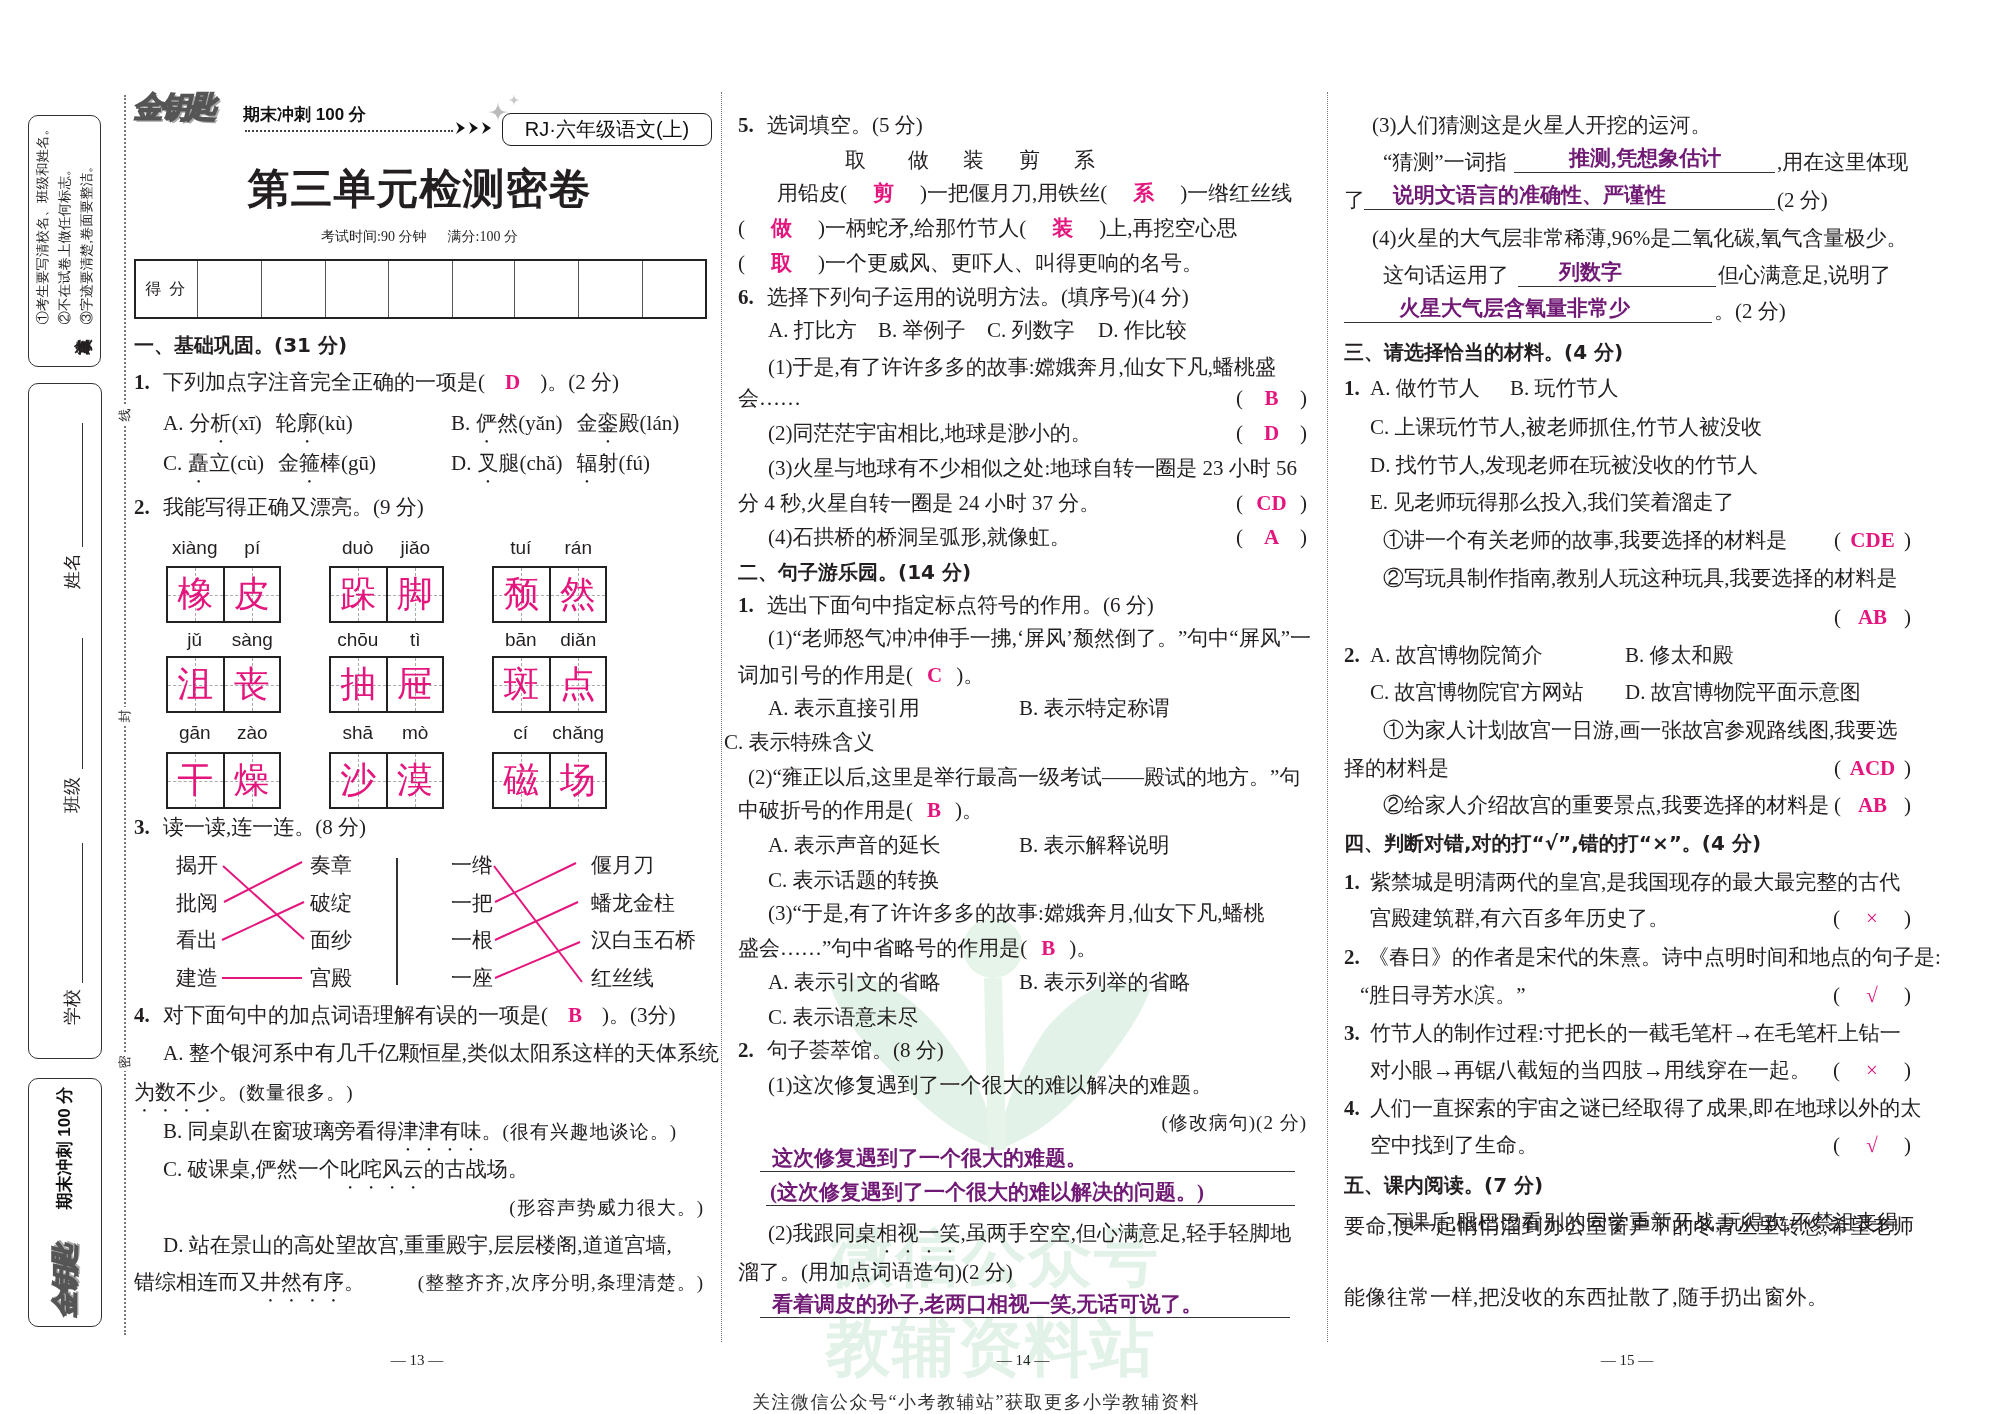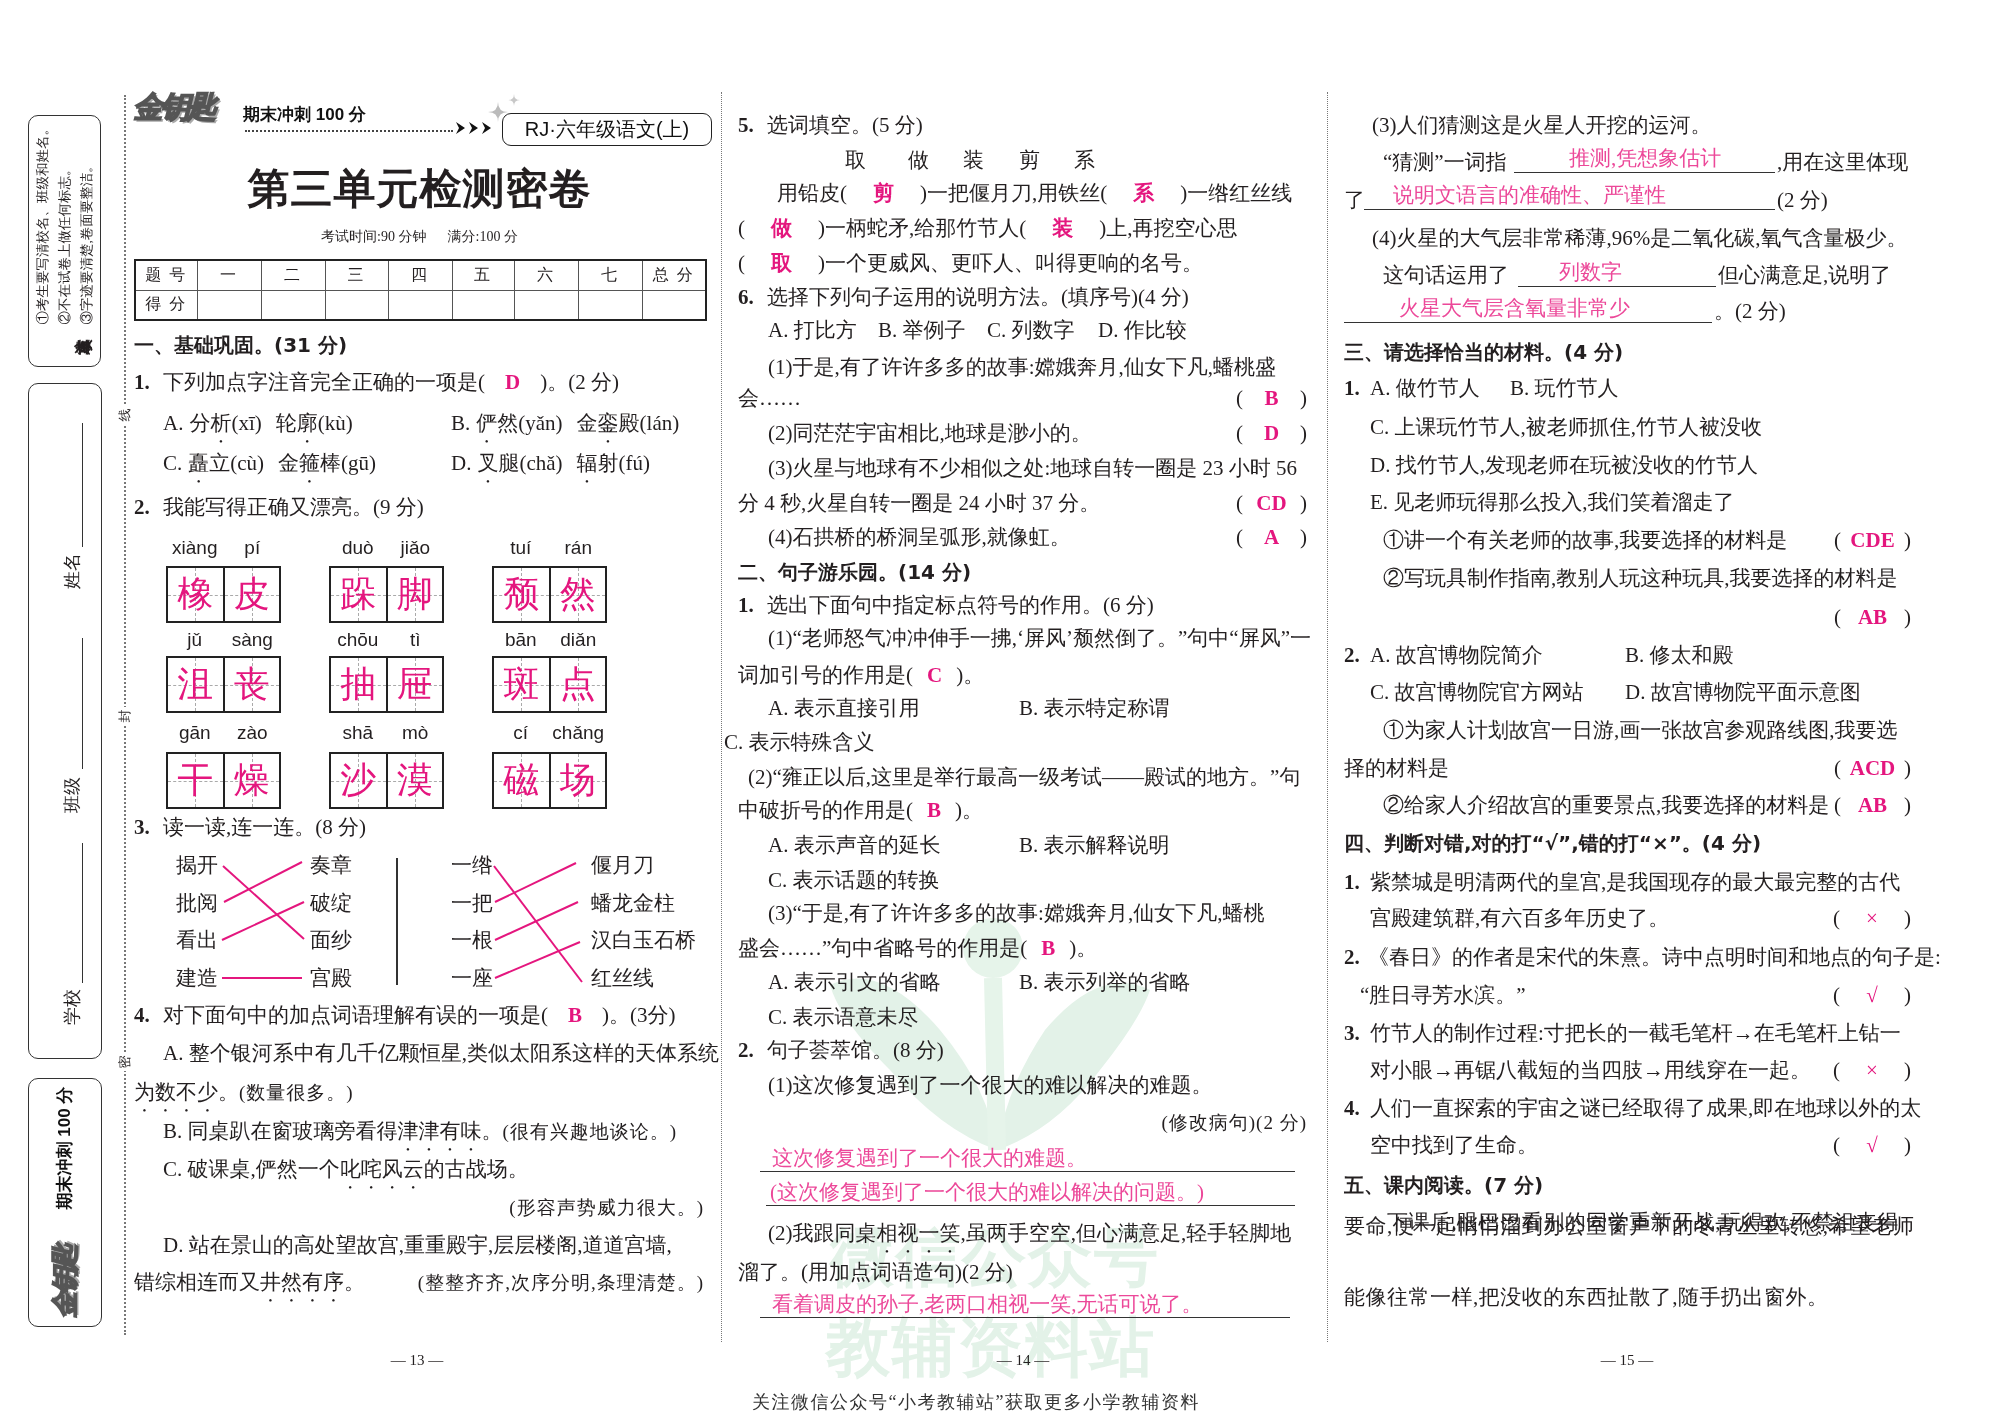--- a/index.html
+++ b/index.html
@@ -12,21 +12,21 @@
 .sp{display:inline-block;width:14px}
 .sec{position:absolute;white-space:nowrap;font-family:"DejaVu Sans","Liberation Sans",sans-serif;font-weight:bold;font-size:20px;line-height:26px;z-index:2}
 .ans{color:#e4167e;font-weight:bold}
 .gap{display:inline-block;padding:0 20px}
 .gap2{display:inline-block;padding:0 26px}
 .dot{-webkit-text-emphasis-style:filled dot;text-emphasis-style:filled dot;-webkit-text-emphasis-position:under right;text-emphasis-position:under right;-webkit-text-emphasis-color:#231f20;text-emphasis-color:#231f20}
 .note{font-size:19px;letter-spacing:1px}
 .paren{position:absolute;display:flex;justify-content:space-between;align-items:center;font-size:21px;line-height:26px;height:26px;z-index:2}
 .paren::before{content:"("}
 .paren::after{content:")"}
-.blank{position:absolute;border-bottom:1.5px solid #333;height:30px;white-space:nowrap;font-size:21px;line-height:30px;color:#ec4899;font-weight:normal;z-index:2}
+.blank{position:absolute;border-bottom:1.5px solid #333;height:30px;white-space:nowrap;font-size:21px;line-height:30px;color:#701a75;font-weight:bold;z-index:2}
 .pgno{position:absolute;font-size:15px;width:120px;text-align:center;line-height:20px;top:1350px}
 .sbox{position:absolute;border:1.5px solid #333;border-radius:10px;background:#fff}
 .rot{position:absolute;transform:rotate(-90deg);transform-origin:center center}
 .vdots{position:absolute;border-left:2px dotted #777;width:0}
 .tzg{position:absolute;width:115px;height:57px;border:2px solid #222;display:flex;background:#fff}
 .cell{position:relative;flex:1;display:flex;align-items:center;justify-content:center;font-size:36px;color:#e4167e;font-family:"DejaVu Serif",serif}
 .cell+.cell{border-left:2px solid #222}
 .cell::before{content:"";position:absolute;left:0;right:0;top:50%;border-top:1px dashed #aaa}
 .cell::after{content:"";position:absolute;top:0;bottom:0;left:50%;border-left:1px dashed #aaa}
 .cell span{position:relative;z-index:1}
@@ -124,31 +124,20 @@
         <col style="width:64px">
         <col style="width:64px">
         <col style="width:63px">
         <col style="width:64px">
         <col style="width:62px">
         <col style="width:64px">
         <col style="width:64px">
         <col style="width:64px">
       </colgroup>
     <tbody>
-        <tr>
-      <th>题 号</th>
-      <th>一</th>
-      <th>二</th>
-      <th>三</th>
-      <th>四</th>
-      <th>五</th>
-      <th>六</th>
-      <th>七</th>
-      <th>总 分</th>
-    </tr>
     <tr>
       <td>得 分</td>
       <td></td>
           <td></td>
       <td></td>
           <td></td>
       <td></td>
           <td></td>
       <td></td>
           <td></td>

